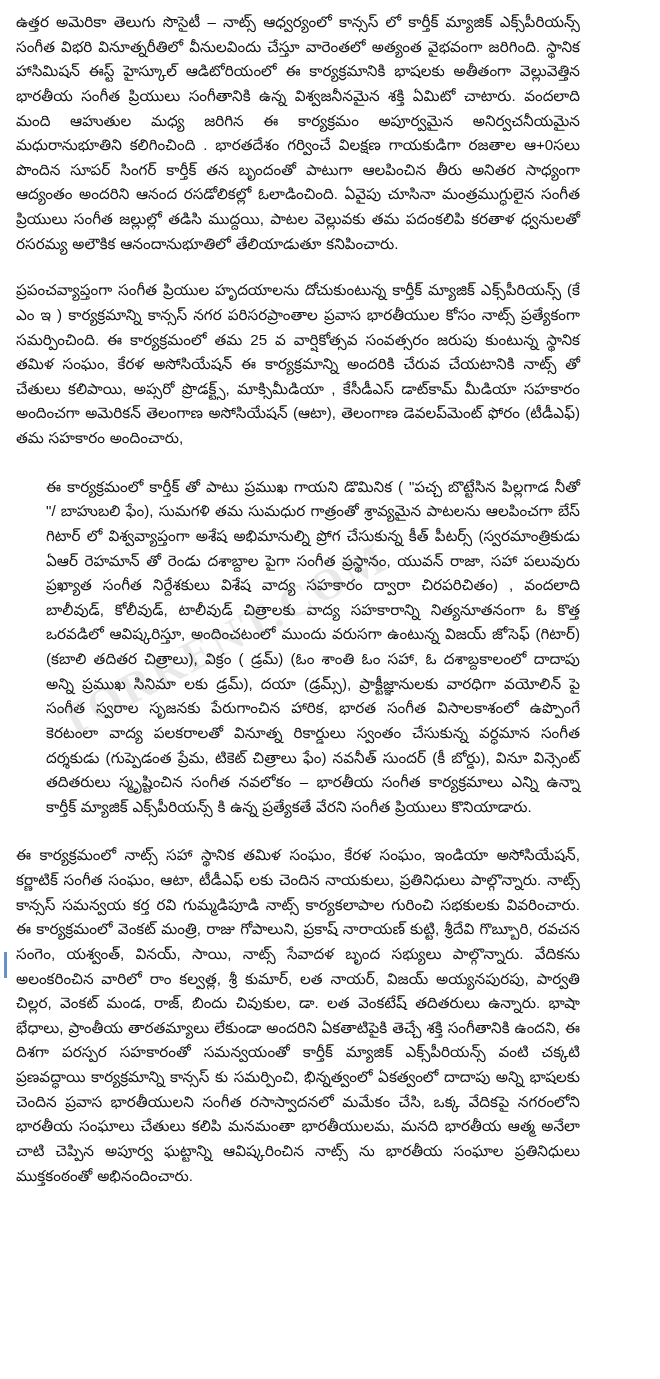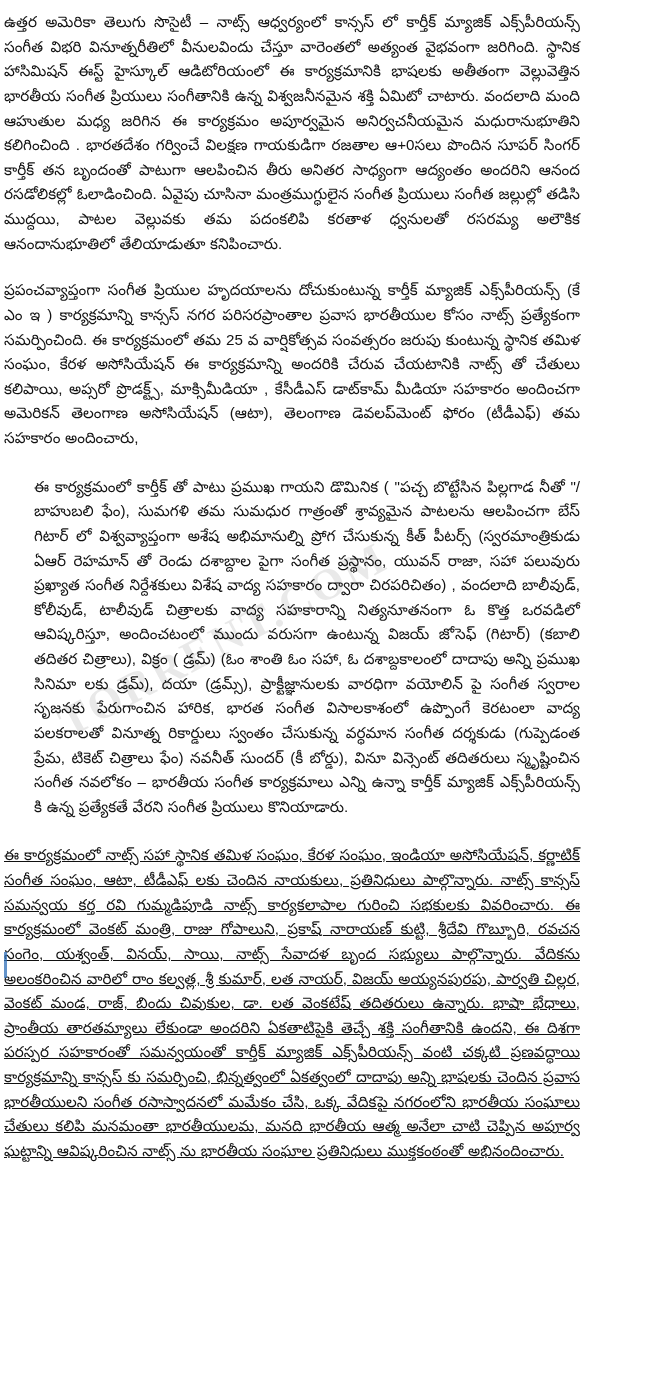--- a/index.html
+++ b/index.html
@@ -14,38 +14,38 @@
     position: relative;
     width: 660px;
     height: 1379px;
     background: #ffffff;
     overflow: hidden;
     box-sizing: border-box;
   }
   .doc {
     position: relative;
     z-index: 2;
-    padding: 10px 12px 10px 4px;
+    padding: 10px 12px 10px 16px;
     box-sizing: border-box;
     width: 592px;
   }
   .para {
     font-family: "Liberation Sans", sans-serif;
     font-size: 15.2px;
     line-height: 1.62;
     color: #111111;
     text-align: justify;
     text-justify: inter-word;
     margin: 0 0 17px 0;
     word-spacing: 0.5px;
   }
   .para.p1 { margin-bottom: 22px; }
   .para.p2 { margin-bottom: 24px; }
   .para.p3 { margin-bottom: 24px; margin-left: 30px; }
-  .para.p4 { margin-bottom: 0; text-decoration: underline; }
+  .para.p4 { margin-bottom: 0; }
 
   
   .watermark {
     position: absolute;
     left: 0;
     top: 0;
     width: 660px;
     height: 1379px;
     z-index: 1;
     pointer-events: none;

